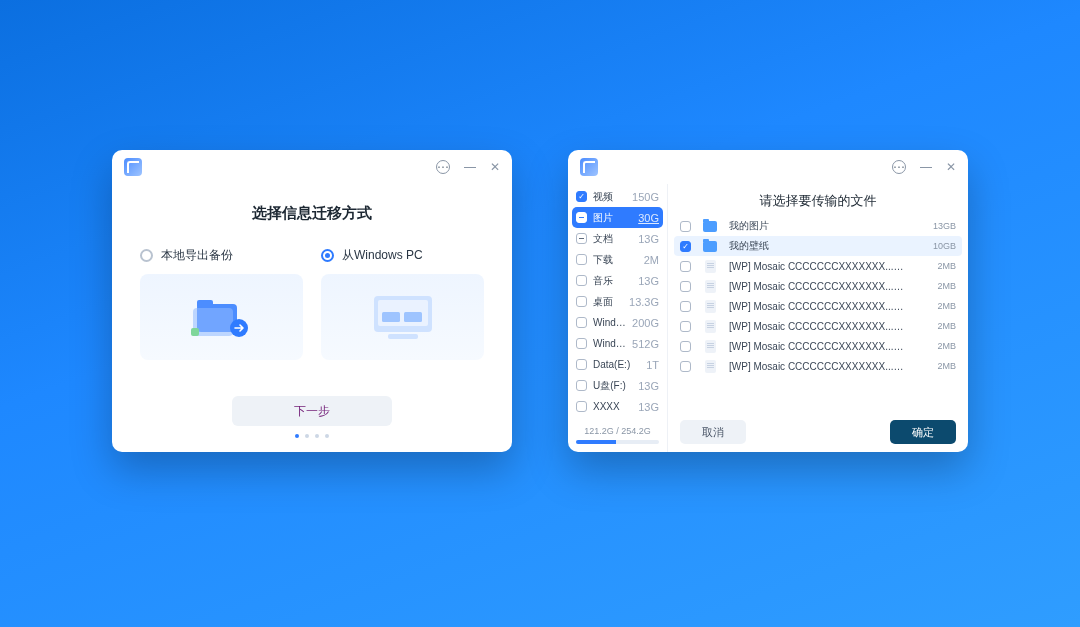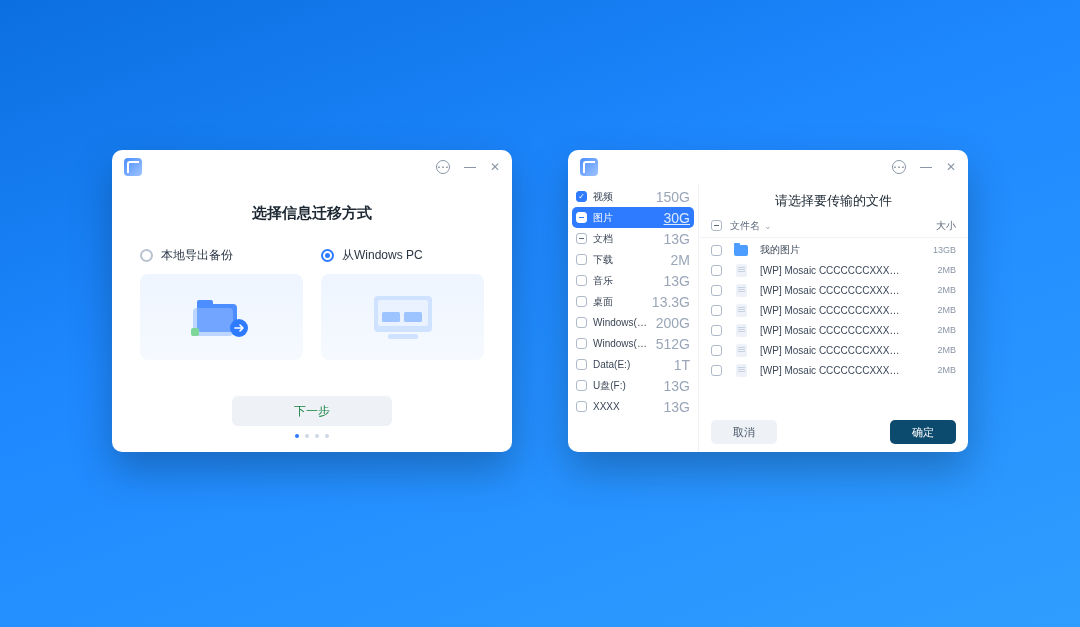--- a/index.html
+++ b/index.html
@@ -37,37 +37,37 @@
   .opt{flex:1;display:flex;flex-direction:column;gap:10px;}
   .opt-head{display:flex;align-items:center;gap:8px;font-size:12px;color:#2a3644;}
   .radio{width:13px;height:13px;border-radius:50%;border:2px solid #b9c3d0;display:inline-block;position:relative;flex:none;}
   .radio.sel{border-color:#2f7bff;}
   .radio.sel::after{content:"";position:absolute;inset:2px;border-radius:50%;background:#2f7bff;}
   .illus{height:86px;border-radius:8px;display:flex;align-items:center;justify-content:center;}
   .illus.pc{background:linear-gradient(180deg,#eef5ff,#f6faff);}
   .illus.fd{background:linear-gradient(180deg,#eef5ff,#f6faff);}
   .pc-svg{width:74px;height:54px;}
   .fd-svg{width:70px;height:50px;}
-  .next-btn{margin-top:auto;width:160px;height:30px;border-radius:6px;background:#eef2f7;color:#15803d;font-size:12px;display:flex;align-items:center;justify-content:center;cursor:pointer;}
+  .next-btn{margin-top:auto;width:160px;height:30px;border-radius:6px;background:#eef2f7;color:#701a75;font-size:12px;display:flex;align-items:center;justify-content:center;cursor:pointer;}
   .dots{display:flex;gap:6px;margin-top:8px;}
   .dot{width:4px;height:4px;border-radius:50%;background:#cdd7e5;}
   .dot.on{background:#2f7bff;}
 
   
   .rw-body{flex:1;display:flex;min-height:0;}
-  .sidebar{width:131px;border-right:1px solid #eef1f6;display:flex;flex-direction:column;padding-top:2px;overflow:hidden;}
+  .sidebar{width:100px;border-right:1px solid #eef1f6;display:flex;flex-direction:column;padding-top:2px;overflow:hidden;}
   .side-list{flex:1;overflow-y:auto;}
   .side-item{display:flex;align-items:center;height:21px;padding:0 8px;font-size:10px;color:#3a4656;cursor:pointer;gap:6px;}
   .side-item .cb{width:11px;height:11px;border:1.2px solid #aeb9c9;border-radius:3px;flex:none;display:flex;align-items:center;justify-content:center;}
   .side-item.checked .cb{background:#2f7bff;border-color:#2f7bff;color:#fff;}
   .side-item.minus .cb{background:#fff;}
   .side-item.minus .cb::after{content:"";width:5px;height:0;border-top:1.4px solid #5f6b7c;}
   .side-item.checked .cb::after{content:"✓";font-size:8px;color:#fff;}
   .side-item .lbl{flex:1;white-space:nowrap;overflow:hidden;text-overflow:ellipsis;}
-  .side-item .sz{color:#9aa6b8;font-size:14px;}
+  .side-item .sz{color:#9aa6b8;font-size:11px;}
   .side-item.active{background:#2f7bff;color:#fff;border-radius:5px;margin:0 4px;padding:0 4px;}
   .side-item.active .sz{color:#dce9ff;text-decoration:underline;}
   .side-item.active .cb{border-color:#fff;background:#fff;}
   .side-item.active.minus .cb::after{border-top-color:#2f7bff;}
   .storage{padding:6px 8px 8px;}
   .storage-txt{font-size:9px;color:#8a96a6;text-align:center;margin-bottom:4px;}
   .bar{height:4px;border-radius:3px;background:#e7edf5;overflow:hidden;}
   .bar-fill{height:100%;background:#2f7bff;width:48%;}
 
   .main{flex:1;display:flex;flex-direction:column;min-width:0;}
@@ -221,40 +221,47 @@
             <span class="lbl">U盘(F:)</span>
             <span class="sz">13G</span>
           </div>
           <div class="side-item">
             <span class="cb"></span>
             <span class="lbl">XXXX</span>
             <span class="sz">13G</span>
           </div>
           <div class="side-item"></div>
         </div>
+      <div class="storage">
+        <div class="storage-txt">121.2G / 254.2G</div>
+        <div class="bar">
+            <div class="bar-fill" id="bar-fill" style="width: 48%;"></div>
+          </div>
+      </div>
     </div>
     <div class="main">
       <div class="main-head">
         <div class="main-title">请选择要传输的文件</div>
       </div>
-      <div class="tbl-head">
-        <span class="cb"></span>
-        <span class="col-name">
-          <span>文件名</span><span class="chev">⌄</span>
-        </span>
-        <span class="col-size">大小</span>
-      </div>
       <div class="rows" id="rows">
           <div class="row">
             <span class="cb"></span>
             <span class="ficon">
               <span class="folder"></span>
             </span>
             <span class="fname">我的图片</span>
             <span class="fsize">13GB</span>
+          </div>
+          <div class="row checked hl">
+            <span class="cb"></span>
+            <span class="ficon">
+              <span class="folder"></span>
+            </span>
+            <span class="fname">我的壁纸</span>
+            <span class="fsize">10GB</span>
           </div>
           <div class="row">
             <span class="cb"></span>
             <span class="ficon">
               <span class="file"></span>
             </span>
             <span class="fname">[WP] Mosaic CCCCCCCXXXXXXX....ss.jpg</span>
             <span class="fsize">2MB</span>
           </div>
           <div class="row">

